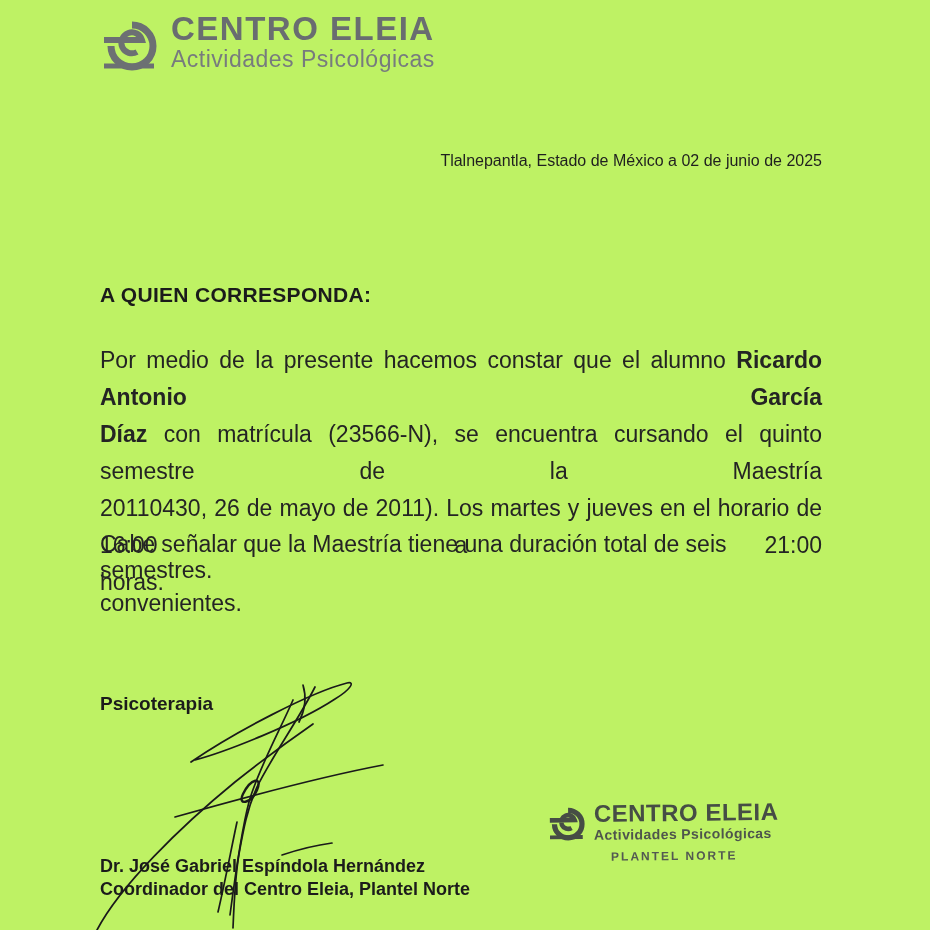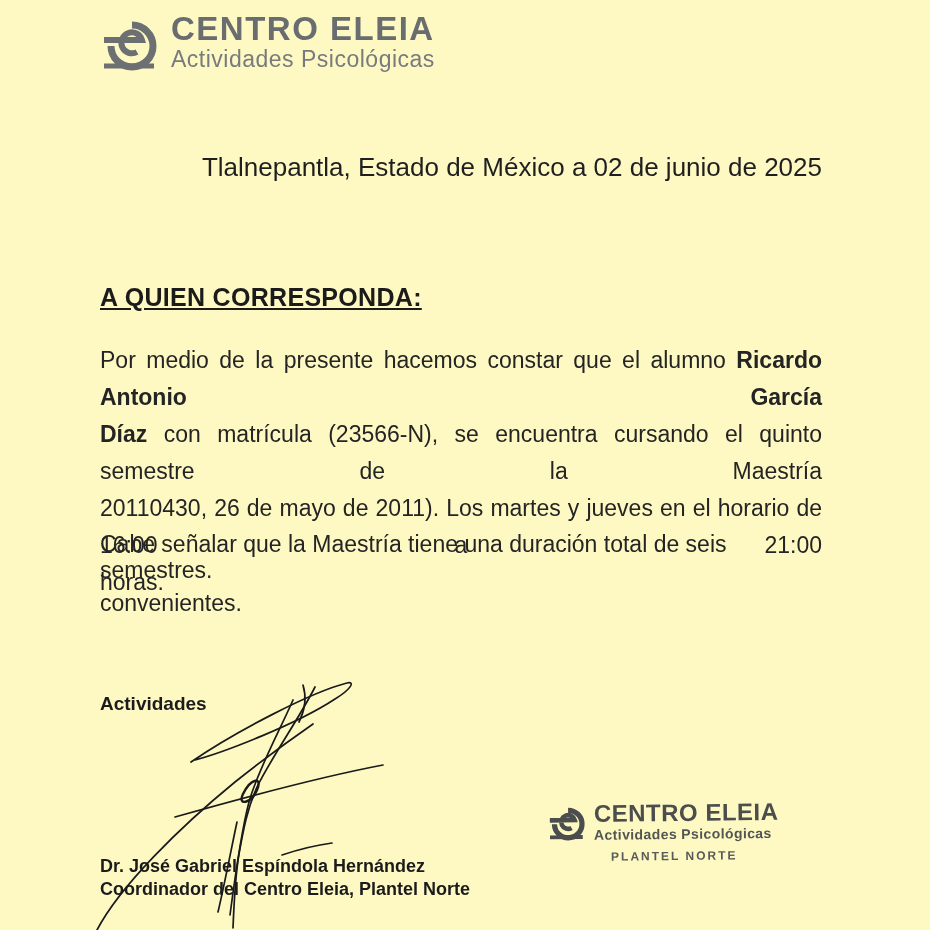--- a/index.html
+++ b/index.html
@@ -1,45 +1,45 @@
 <!DOCTYPE html>
 <html lang="es"><head>
 <meta charset="utf-8">
 <style>
   html,body{margin:0;padding:0;background:#e8e8e8;}
   .page{
     position:relative;
     width:930px;height:930px;
-    background:#fef9c3;
+    background:#bef264;
     font-family:"Liberation Sans", sans-serif;
     color:#222222;
     overflow:hidden;
     margin:0 auto;
   }
   
   .logo{position:absolute;left:101px;top:12px;display:flex;align-items:flex-start;gap:12px;}
   .logo-icon{flex:0 0 auto;}
   .logo-text{display:flex;flex-direction:column;}
   .brand{
     font-size:33px;font-weight:bold;letter-spacing:1.5px;
     color:#696d70;line-height:34px;
   }
   .tagline{
     font-size:23px;font-weight:400;letter-spacing:0.5px;
     color:#777b7e;line-height:25px;margin-top:1px;
   }
   
   .dateline{
     position:absolute;left:100px;top:152px;width:722px;
-    text-align:right;font-size:26px;color:#1f1f1f;
+    text-align:right;font-size:16px;color:#1f1f1f;
   }
   
   .salutation{
     position:absolute;left:100px;top:283px;
-    font-size:25px;font-weight:bold;color:#1b1b1b;letter-spacing:0.3px;text-decoration:underline;
+    font-size:21px;font-weight:bold;color:#1b1b1b;letter-spacing:0.3px;
   }
   
   .para{position:absolute;left:100px;width:722px;font-size:23px;color:#242424;}
   .p1{top:342px;line-height:37px;}
   .p2{top:531px;line-height:26px;}
   .p3{top:586px;line-height:35px;}
   .line{white-space:normal;}
   .jline{text-align:justify;text-align-last:justify;}
   .b{font-weight:bold;}
   .closing{
@@ -93,21 +93,21 @@
       <div class="line jline"><span>Por medio de la presente hacemos constar que el alumno </span><span class="b">Ricardo Antonio García</span></div>
       <div class="line jline"><span class="b">Díaz</span><span> con matrícula (23566-N), se encuentra cursando el quinto semestre de la Maestría</span></div>
       <div class="line jline"><span>20110430, 26 de mayo de 2011). Los martes y jueves en el horario de 16:00 a 21:00</span></div>
       <div class="line"><span>horas.</span></div>
     </div>
   <div class="para p2">Cabe señalar que la Maestría tiene una duración total de seis semestres.</div>
   <div class="para p3">
       <div class="line"><span>convenientes.</span></div>
     </div>
 
-  <div class="closing">Actividades</div>
+  <div class="closing">Psicoterapia</div>
 
   <svg class="signature" width="330" height="258" viewBox="0 0 330 258" aria-hidden="true">
     <g fill="none" stroke="#1a1a1a" stroke-width="1.7" stroke-linecap="round">
       <path d="M106,90 C150,60 226,20 262,11 C271,9 265,18 250,27 C212,52 140,80 110,88"></path>
       <path d="M230,15 C215,45 185,88 172,115 C162,137 158,160 154,182 C150,205 149,231 148,256"></path>
       <path d="M208,28 C195,58 172,100 164,130 C156,160 150,205 145,243"></path>
       <path d="M90,145 C150,128 240,104 298,93"></path>
       <path d="M12,258 C35,214 95,155 150,110 C180,86 205,68 228,52"></path>
       <path d="M158,122 C166,106 178,104 172,118 C166,132 152,134 158,122" stroke-width="2.4"></path>
       <path d="M197,183 C215,177 232,173 247,171"></path>

